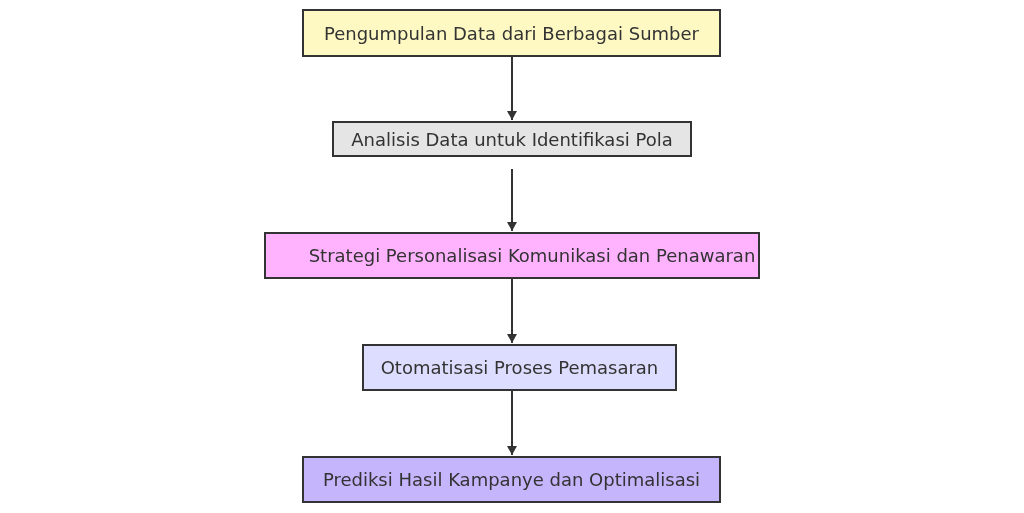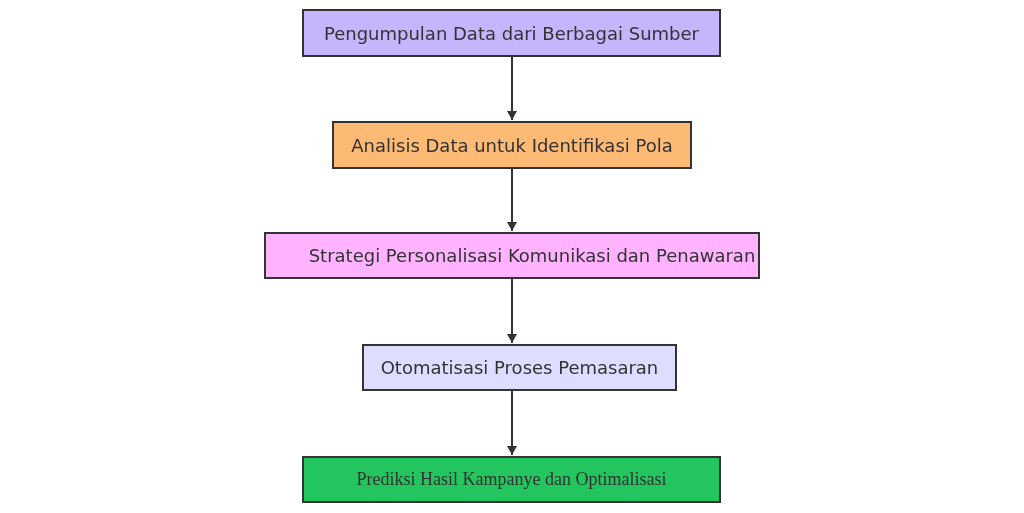--- a/index.html
+++ b/index.html
@@ -26,31 +26,31 @@
     <line x1="512" y1="169" x2="512" y2="231" stroke="#333333" stroke-width="2" marker-end="url(#arrowhead)"></line>
   </g>
   <g>
     <line x1="512" y1="279" x2="512" y2="343" stroke="#333333" stroke-width="2" marker-end="url(#arrowhead)"></line>
   </g>
   <g>
     <line x1="512" y1="391" x2="512" y2="455" stroke="#333333" stroke-width="2" marker-end="url(#arrowhead)"></line>
   </g>
 </svg>
 
-<div class="node" style="left:302px; top:9px; width:419px; height:48px; background:#c4b5fd;">
+<div class="node" style="left:302px; top:9px; width:419px; height:48px; background:#fef9c3;">
   <span>Pengumpulan Data dari Berbagai Sumber</span>
 </div>
 
-<div class="node" style="left:332px; top:121px; width:360px; height:48px; background:#fdba74;">
+<div class="node" style="left:332px; top:121px; width:360px; height:36px; background:#e5e5e5;">
   <span>Analisis Data untuk Identifikasi Pola</span>
 </div>
 
 <div class="node" style="left:264px; top:232px; width:496px; height:47px; background:#ffb3ff;padding-left:40px;">
   <span>Strategi Personalisasi Komunikasi dan Penawaran</span>
 </div>
 
 <div class="node" style="left:354px; top:344px; width:315px; height:47px; background:#ddddff;margin-left:8px;">
   <span>Otomatisasi Proses Pemasaran</span>
 </div>
 
-<div class="node" style="left:302px; top:456px; width:419px; height:47px; background:#22c55e;font-family:Liberation Serif, serif;">
+<div class="node" style="left:302px; top:456px; width:419px; height:47px; background:#c4b5fd;">
   <span>Prediksi Hasil Kampanye dan Optimalisasi</span>
 </div>
 
 </body></html>

